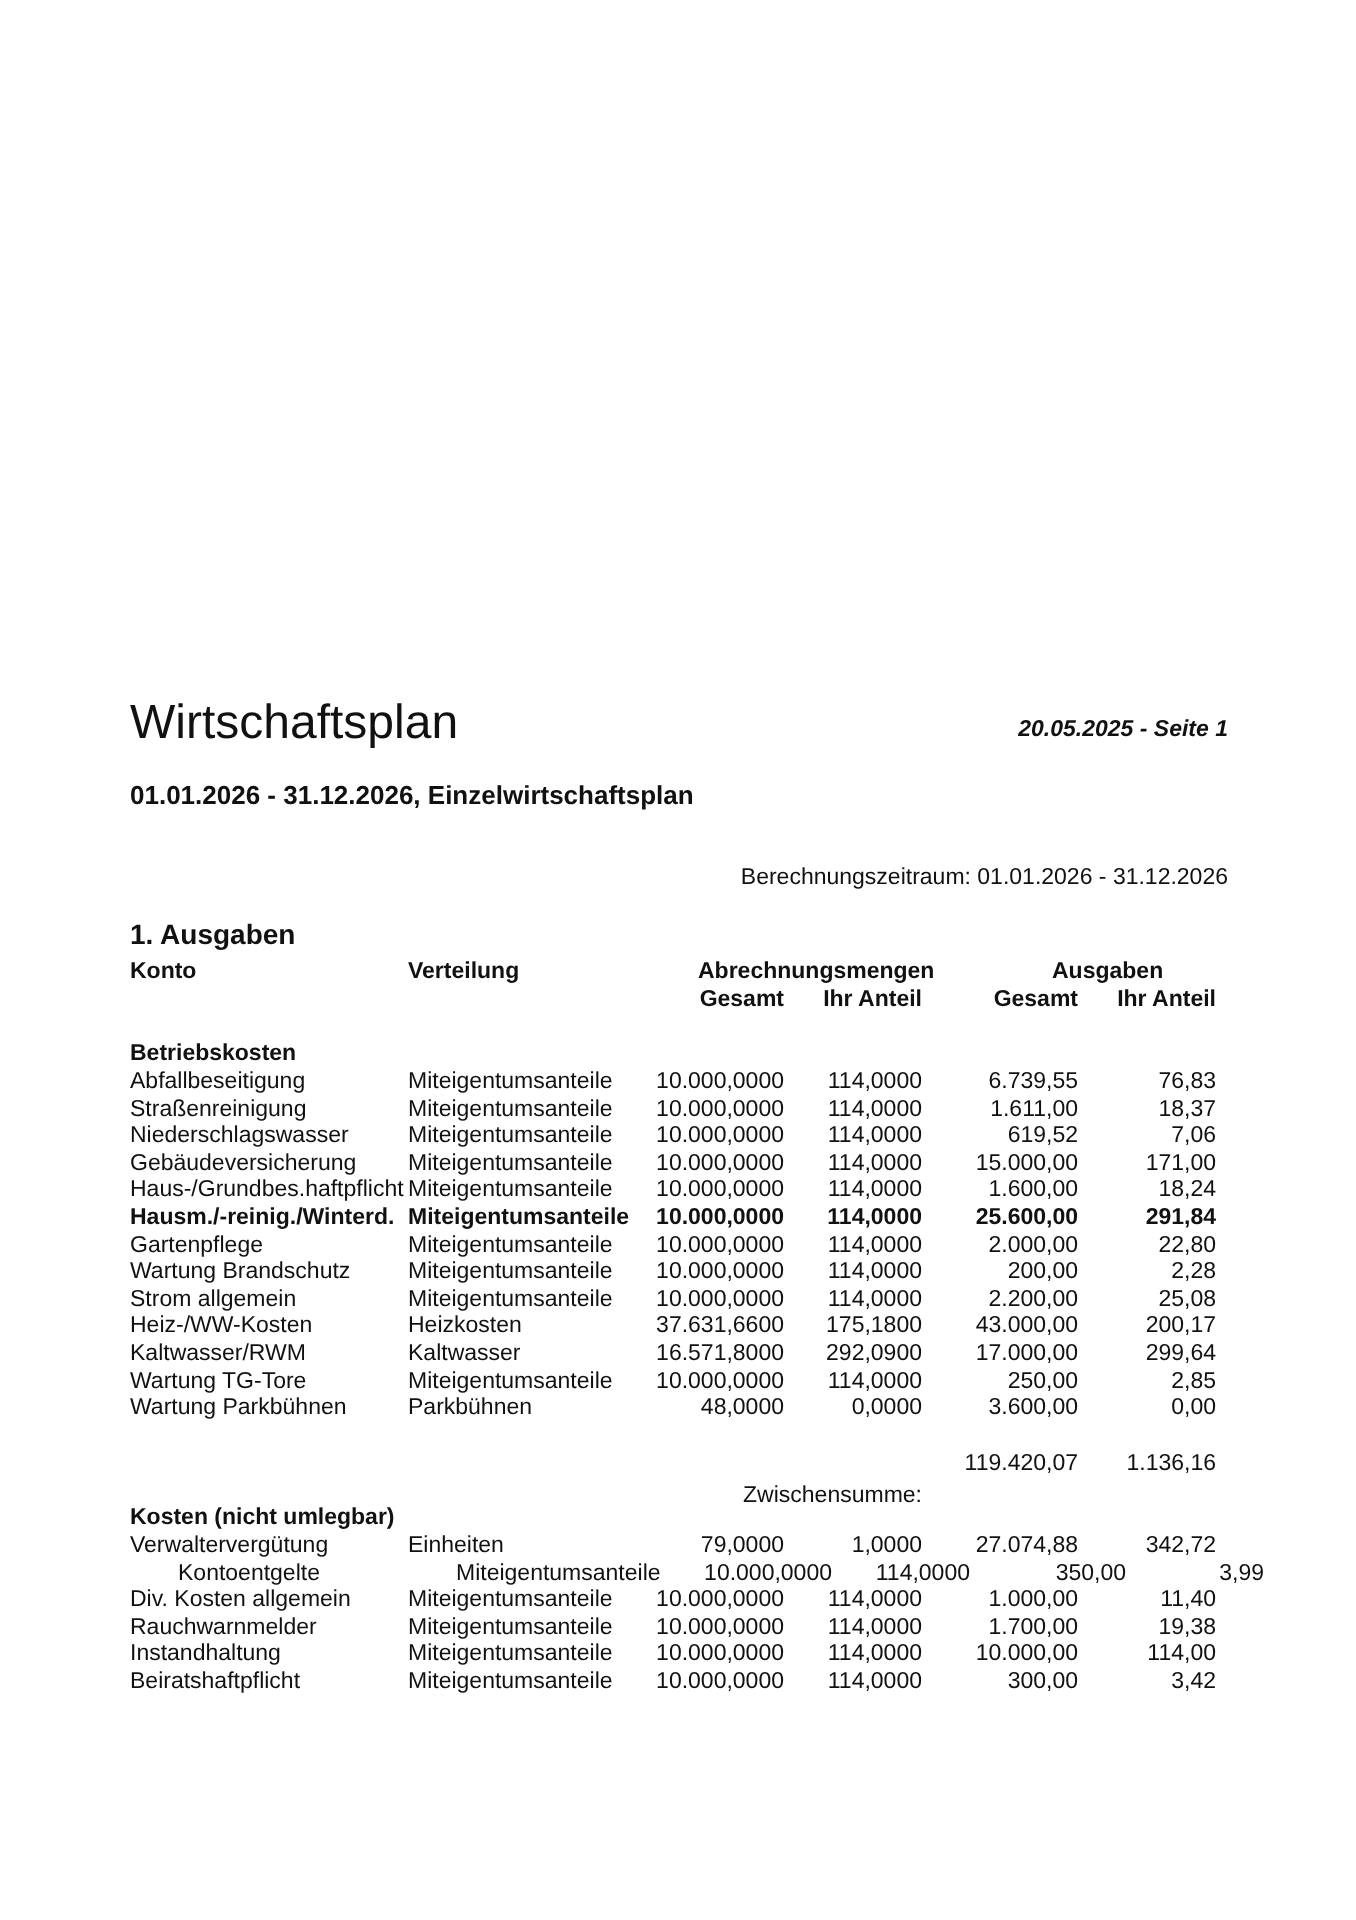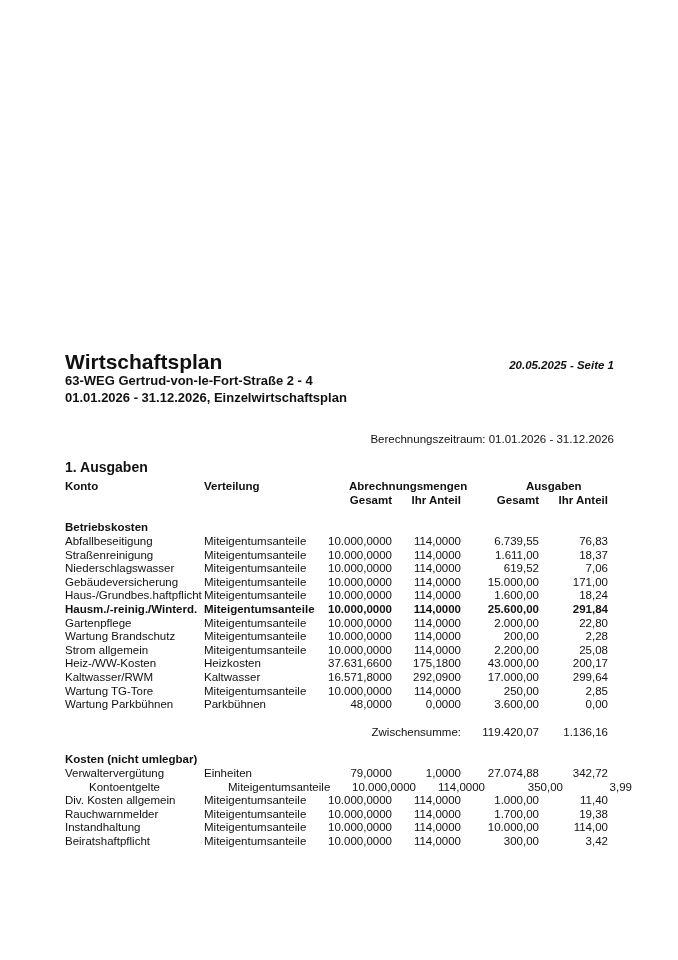--- a/index.html
+++ b/index.html
@@ -16,22 +16,22 @@
     color: #111111;
   }
   .page {
     position: absolute;
     left: 0; top: 0;
     width: 678px; height: 960px;
   }
   .title {
     position: absolute;
     left: 65px; top: 350px;
-    font-size: 21px;
-    font-weight: bold;
+    font-size: 24px;
+    font-weight: normal;
     letter-spacing: 0px;
     line-height: 24px;
   }
   .date-page {
     position: absolute;
     right: 64px; top: 357px;
     font-size: 11.5px;
     font-weight: bold;
     line-height: 16px;
     font-style: italic;
@@ -97,21 +97,20 @@
     line-height: 14px;
   }
 </style>
 </head>
 <body>
 
 <div class="page">
 
   <div class="title">Wirtschaftsplan</div>
   <div class="date-page">20.05.2025 - Seite 1</div>
-  <div class="subtitle l1">63-WEG Gertrud-von-le-Fort-Straße 2 - 4</div>
   <div class="subtitle l2">01.01.2026 - 31.12.2026, Einzelwirtschaftsplan</div>
 
   <div class="period">Berechnungszeitraum: 01.01.2026 - 31.12.2026</div>
 
   <div class="section-title">1. Ausgaben</div>
 
   <div class="hdr" style="left:65px; top:479px;">Konto</div>
   <div class="hdr" style="left:204px; top:479px;">Verteilung</div>
   <div class="hdr" style="left:349px; top:479px;">Abrechnungsmengen</div>
   <div class="hdr" style="left:526px; top:479px;">Ausgaben</div>
@@ -220,21 +219,21 @@
       </div>
       <div class="row" style="top: 697.2px;">
         <span class="cell c-konto">Wartung Parkbühnen</span>
         <span class="cell c-vert">Parkbühnen</span>
         <span class="cell c-gesamt">48,0000</span>
         <span class="cell c-anteil">0,0000</span>
         <span class="cell c-ausg">3.600,00</span>
         <span class="cell c-ausg-anteil">0,00</span>
       </div>
       <div class="row" style="top: 725px;">
-        <span class="cell" style="right: 217px;">Zwischensumme:</span>
+        <span class="cell" style="right: 217px; margin-top: 16px;">Zwischensumme:</span>
         <span class="cell c-ausg">119.420,07</span>
         <span class="cell c-ausg-anteil">1.136,16</span>
       </div>
       <div class="group-title" style="top: 752px;">Kosten (nicht umlegbar)</div>
       <div class="row" style="top: 766px;">
         <span class="cell c-konto">Verwaltervergütung</span>
         <span class="cell c-vert">Einheiten</span>
         <span class="cell c-gesamt">79,0000</span>
         <span class="cell c-anteil">1,0000</span>
         <span class="cell c-ausg">27.074,88</span>

